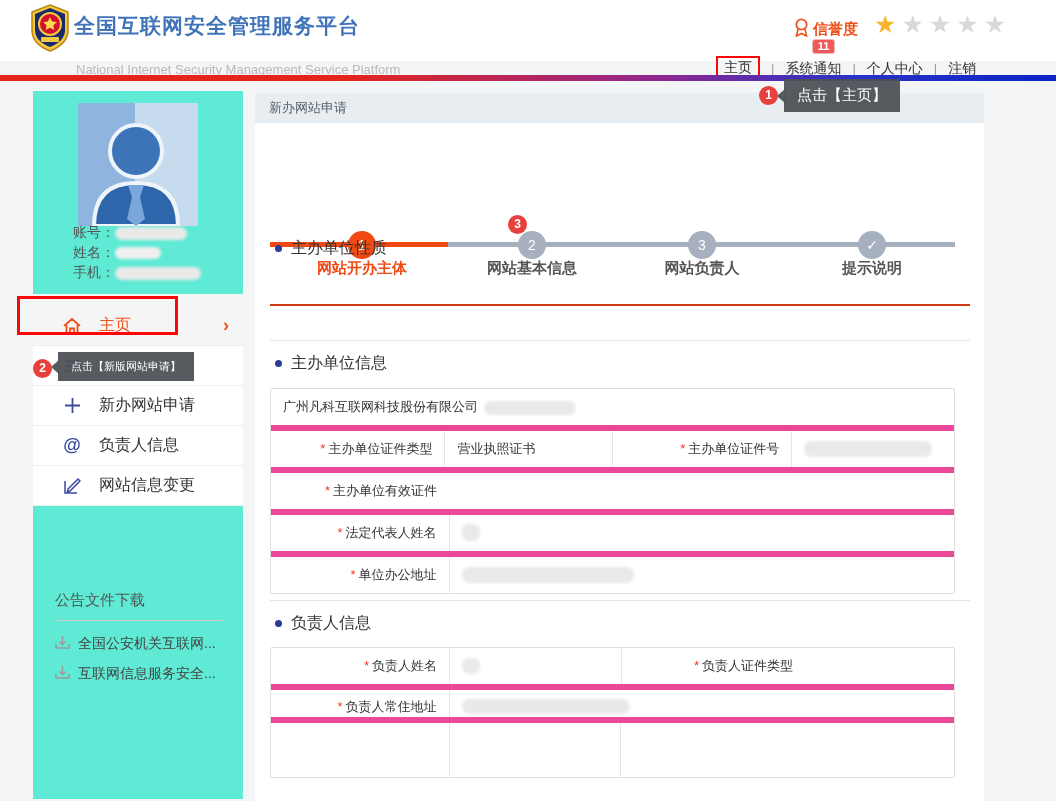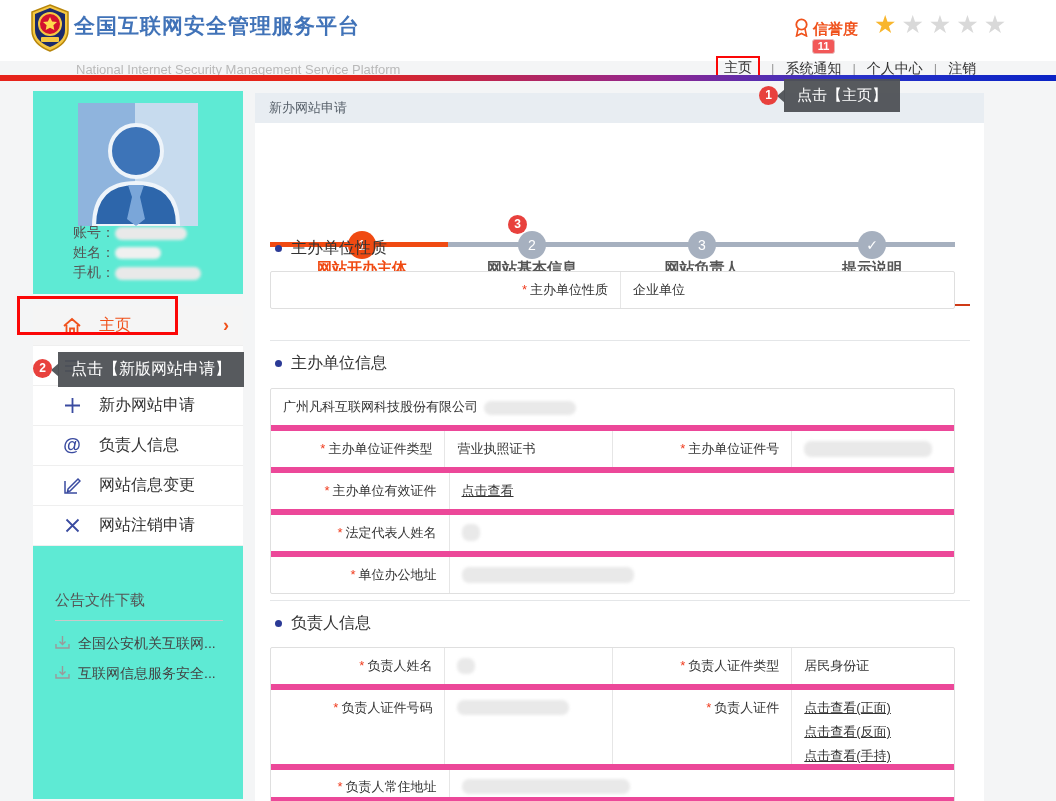--- a/index.html
+++ b/index.html
@@ -189,28 +189,20 @@
         <span>负责人信息</span>
       </div>
       <div class="mi">
         <span class="ic">
           <svg width="17" height="17" viewBox="0 0 17 17">
             <path d="M1 4 V16 H13 M4 12 L14 2 L16 4 L6 14 L3.5 14.5 Z" fill="none" stroke="#3a4ba0" stroke-width="1.5"></path>
           </svg>
         </span>
         <span>网站信息变更</span>
       </div>
-      <div class="mi">
-        <span class="ic">
-          <svg width="15" height="15" viewBox="0 0 15 15">
-            <path d="M1.5 1.5 L13.5 13.5 M13.5 1.5 L1.5 13.5" stroke="#3a4ba0" stroke-width="1.8"></path>
-          </svg>
-        </span>
-        <span>网站注销申请</span>
-      </div>
     </div>
 
     <div class="dl">
       <div class="dl-title">公告文件下载</div>
       <hr>
       <div class="dl-item">
         <span>
           <svg width="15" height="15" viewBox="0 0 15 15">
             <path d="M1 9 V13 H14 V9 M7.5 1 V9 M4.5 6.5 L7.5 9.5 L10.5 6.5" fill="none" stroke="#9a9a9a" stroke-width="1.4"></path>
           </svg>
@@ -242,28 +234,20 @@
     <div class="step-l" style="left:207px;">网站基本信息</div>
     <div class="step-l" style="left:377px;">网站负责人</div>
     <div class="step-l" style="left:547px;">提示说明</div>
 
     <div class="red-div"></div>
 
     <div class="sec" style="top:145px;">
       <span class="dot"></span>
       <span>主办单位性质</span>
     </div>
-    <div class="tbl" style="top:178px;">
-      <div class="tr">
-        <div class="td lab w350">
-          <span class="req">*</span><span>主办单位性质</span>
-        </div>
-        <div class="td w335">企业单位</div>
-      </div>
-    </div>
 
     <div class="hdiv" style="top:247px;"></div>
 
     <div class="sec" style="top:260px;">
       <span class="dot"></span>
       <span>主办单位信息</span>
     </div>
     <div class="tbl" style="top:295px;">
       <div class="tr">
         <div class="td w507">
@@ -280,23 +264,20 @@
           <span class="req">*</span><span>主办单位证件号</span>
         </div>
         <div class="td w167">
           <span class="blob" style="width:128px;height:16px;vertical-align:middle;"></span>
         </div>
       </div>
       <div class="tr">
         <div class="td lab w178">
           <span class="req">*</span><span>主办单位有效证件</span>
         </div>
-        <div class="td w507">
-          <span class="lnk">点击查看</span>
-        </div>
       </div>
       <div class="tr">
         <div class="td lab w178">
           <span class="req">*</span><span>法定代表人姓名</span>
         </div>
         <div class="td w507">
           <span class="blob" style="width:18px;height:17px;vertical-align:middle;"></span>
         </div>
       </div>
       <div class="tr">
@@ -318,39 +299,20 @@
     <div class="tbl" style="top:554px;">
       <div class="tr">
         <div class="td lab w178">
           <span class="req">*</span><span>负责人姓名</span>
         </div>
         <div class="td w172">
           <span class="blob" style="width:18px;height:16px;vertical-align:middle;"></span>
         </div>
         <div class="td lab w168">
           <span class="req">*</span><span>负责人证件类型</span>
-        </div>
-        <div class="td w167">居民身份证</div>
-      </div>
-      <div class="tr" style="height:80px;">
-        <div class="td lab w178">
-          <span class="req">*</span><span>负责人证件号码</span>
-        </div>
-        <div class="td w172">
-          <span class="blob" style="width:112px;height:15px;vertical-align:middle;"></span>
-        </div>
-        <div class="td lab w168">
-          <span class="req">*</span><span>负责人证件</span>
-        </div>
-        <div class="td w167">
-          <div class="lnk-stack">
-            <span class="lnk">点击查看(正面)</span>
-            <span class="lnk">点击查看(反面)</span>
-            <span class="lnk">点击查看(手持)</span>
-          </div>
         </div>
       </div>
       <div class="tr" style="height:33px;">
         <div class="td lab w178" style="padding-top:8px;padding-bottom:6px;">
           <span class="req">*</span><span>负责人常住地址</span>
         </div>
         <div class="td w507" style="padding-top:8px;padding-bottom:6px;">
           <span class="blob" style="width:168px;height:15px;vertical-align:middle;"></span>
         </div>
       </div>
@@ -359,17 +321,17 @@
         <div class="td w172"></div>
         <div class="td w335"></div>
       </div>
     </div>
   </div>
 
   <div class="ann-circle" style="left:759px;top:86px;">1</div>
   <div class="tip" style="left:784px;top:79px;">点击【主页】</div>
 
   <div class="ann-circle" style="left:33px;top:359px;">2</div>
-  <div class="tip" style="left:58px;top:352px;font-size:16px;">点击【新版网站申请】</div>
+  <div class="tip" style="left:58px;top:352px;font-size:11px;">点击【新版网站申请】</div>
 
   <div class="ann-circle" style="left:508px;top:215px;">3</div>
 
 </div>
 
 </body></html>

